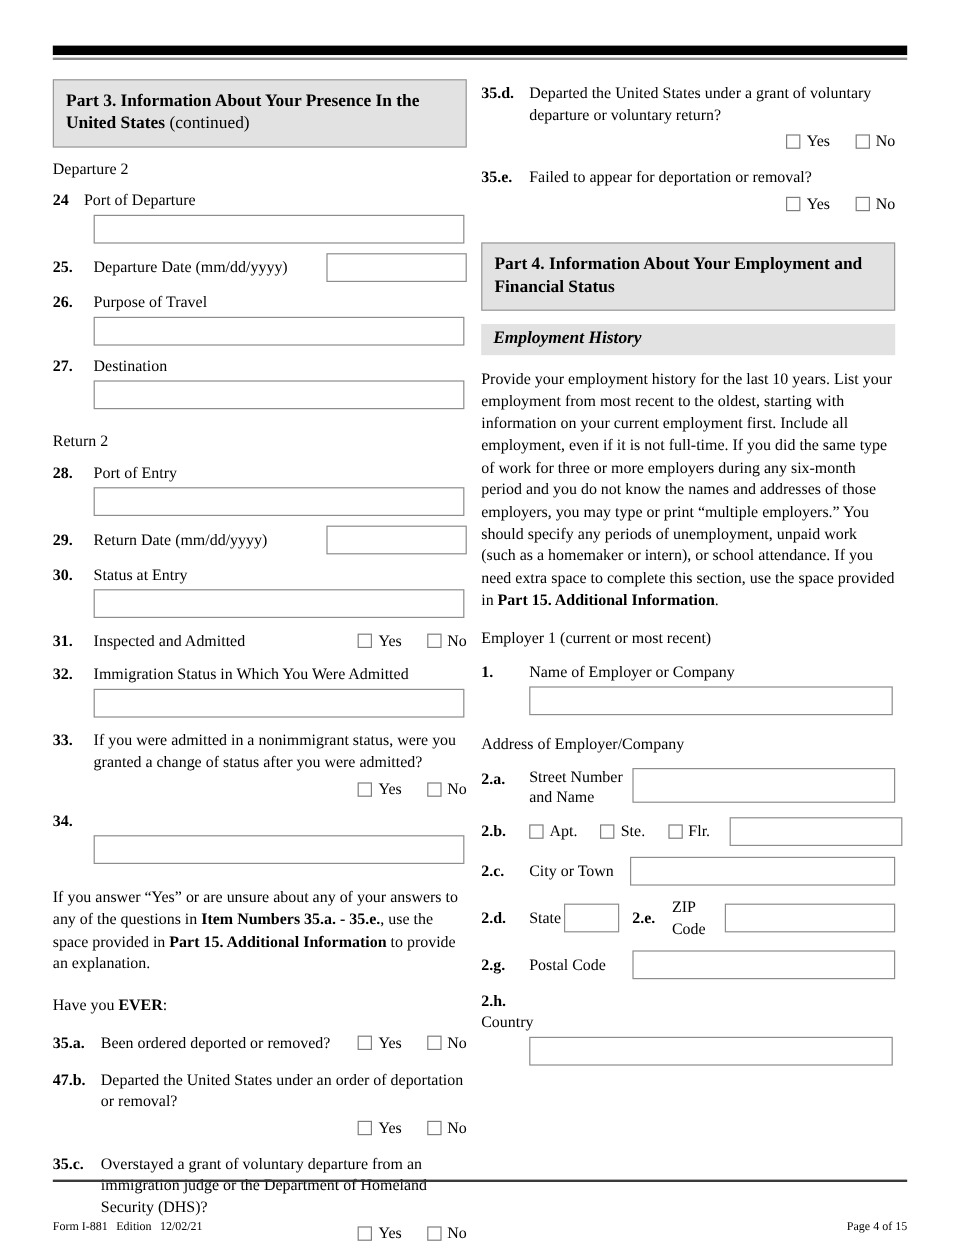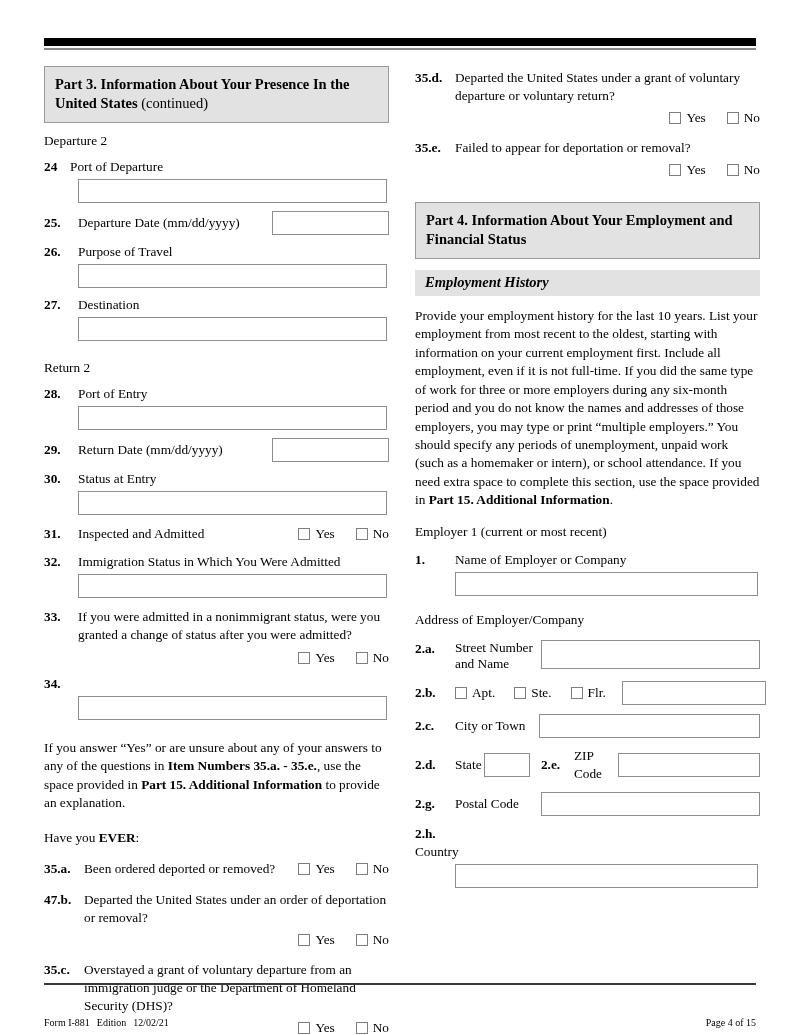--- a/index.html
+++ b/index.html
@@ -21,21 +21,21 @@
 
   
   .top-bar-wrap { position:absolute; left:44px; top:38px; width:712px; }
   .top-bar-thick { height:8px; background:#000; }
   .top-bar-gap { height:2px; background:#fff; }
   .top-bar-thin { height:2px; background:#8a8a8a; }
 
   
   .col { position:absolute; top:66px; width:345px; }
   .col-left  { left:44px; }
-  .col-right { left:415px; }
+  .col-right { left:401px; }
 
   
   .part-header {
     background:#e2e2e2;
     border:1px solid #9a9a9a;
     padding:8px 10px 9px 10px;
     font-size:14.5px;
     line-height:1.32;
   }
   .part-header b { font-weight:bold;text-align:right; }

